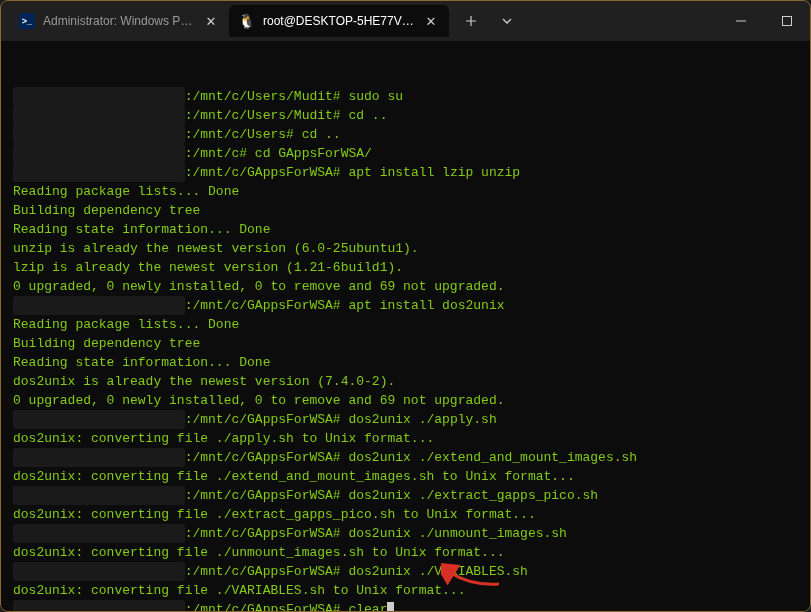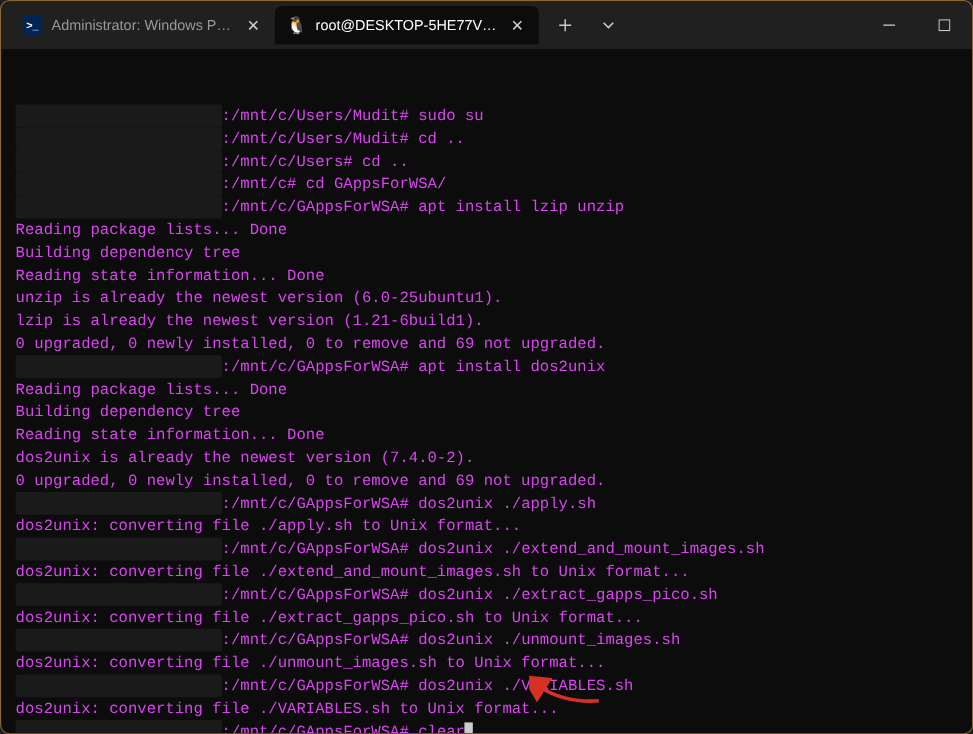--- a/index.html
+++ b/index.html
@@ -99,21 +99,21 @@
       color: #ccc;
       cursor: pointer;
     }
     .terminal {
       background: #0c0c0c;
       height: calc(100% - 40px);
       padding: 8px 12px;
       font-family: Consolas, 'Courier New', monospace;
       font-size: 13px;
       line-height: 19px;
-      color: #d946ef;
+      color: #84cc16;
       white-space: pre;
       overflow: hidden;
       position: relative;
     }
     .line { white-space: pre; }
     .redacted {
       background: #1a1a1a;
       color: #1a1a1a;
       display: inline-block;
       border-radius: 2px;

